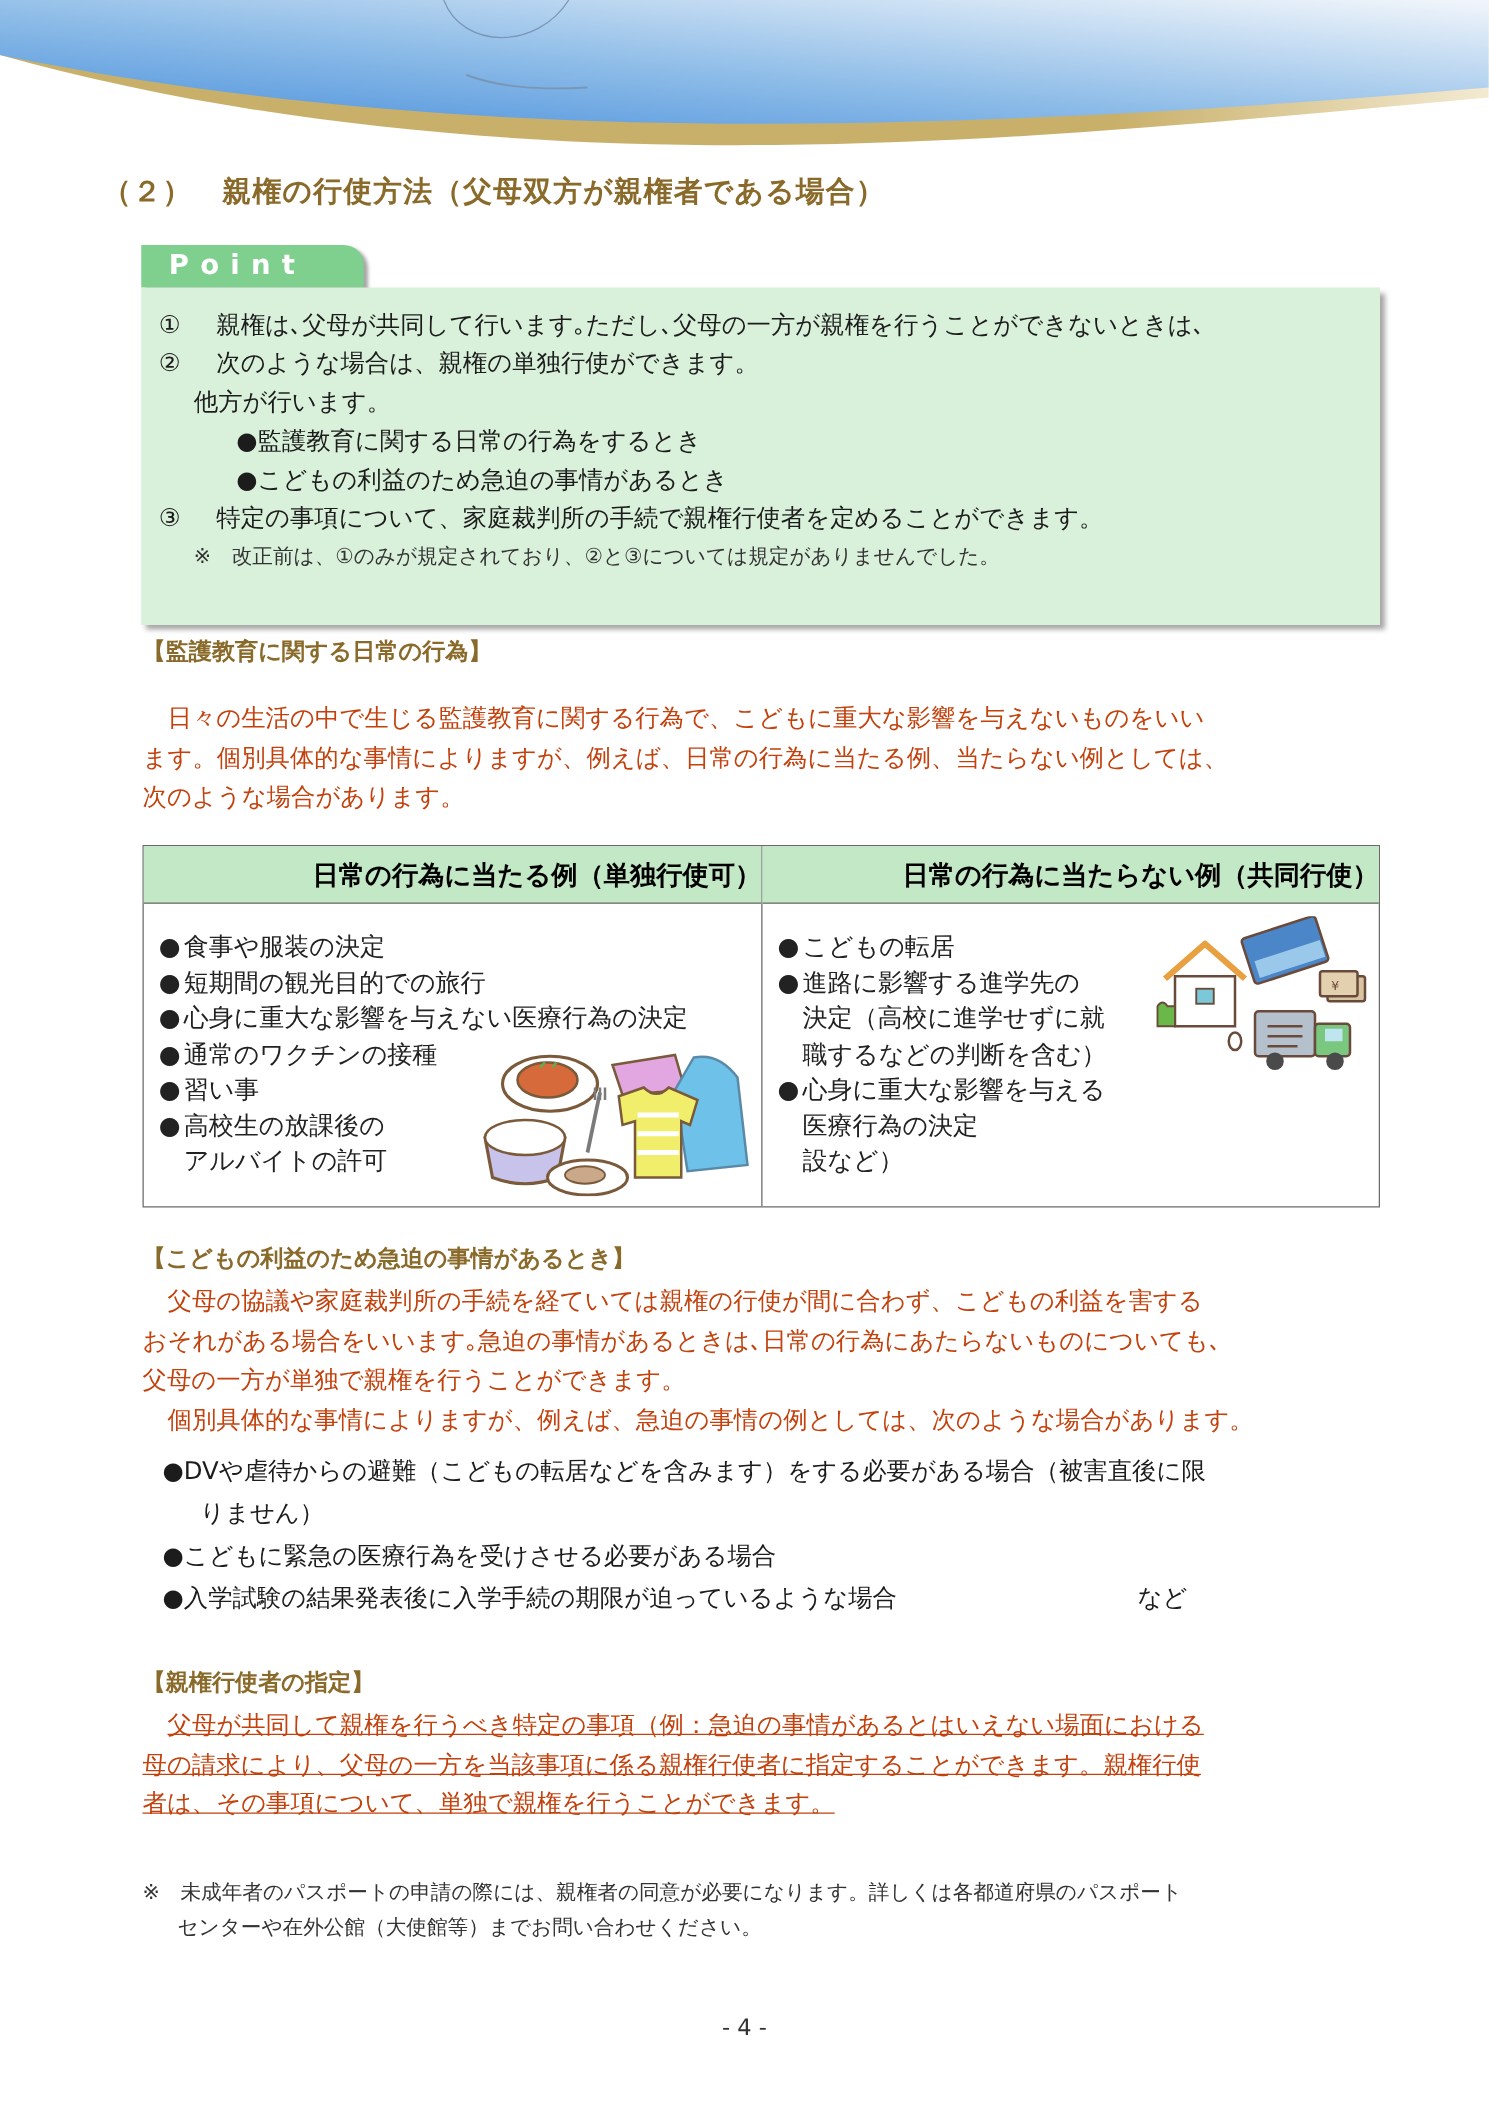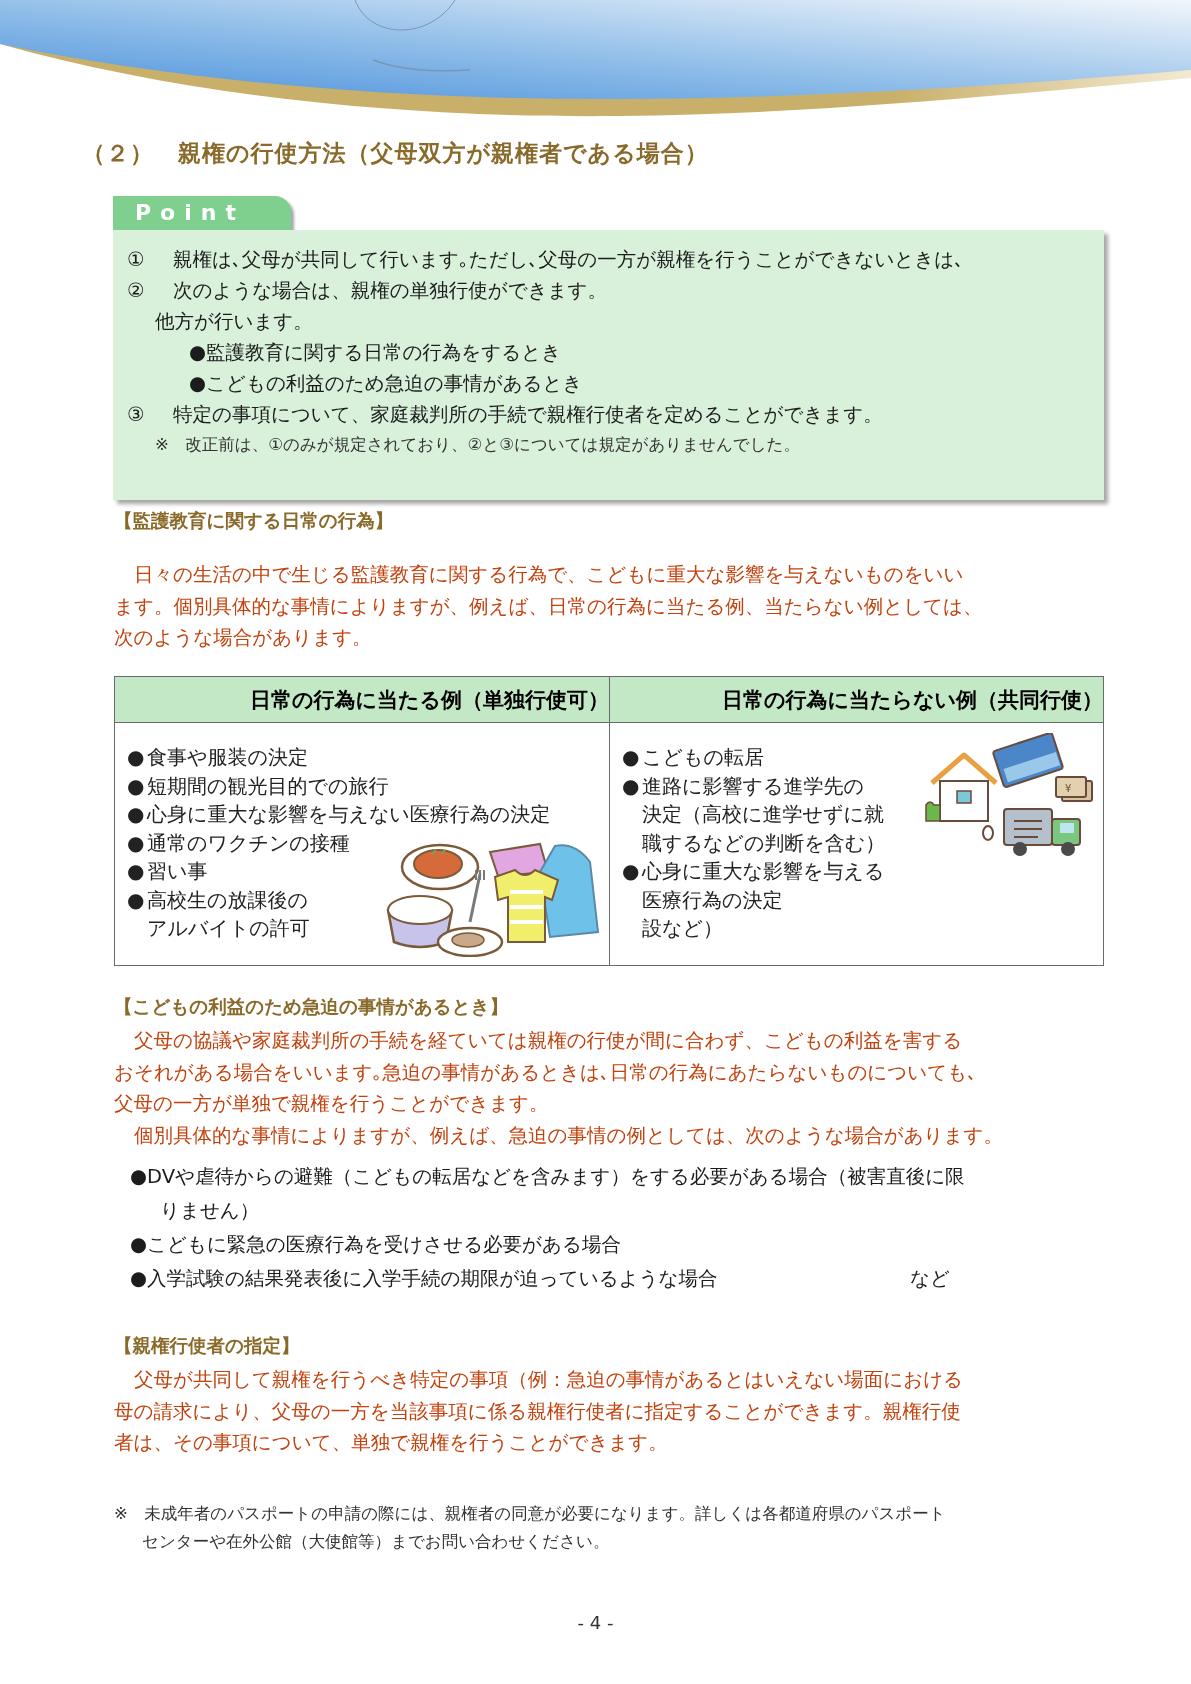--- a/index.html
+++ b/index.html
@@ -192,21 +192,21 @@
   <span class="l ind">個別具体的な事情によりますが、例えば、急迫の事情の例としては、次のような場合があります。</span>
 </div>
 <div class="cases">
   <span class="l">●DVや虐待からの避難（こどもの転居などを含みます）をする必要がある場合（被害直後に限</span>
   <span class="l cont">りません）</span>
   <span class="l">●こどもに緊急の医療行為を受けさせる必要がある場合</span>
   <span class="l" style="position:relative;"><span>●入学試験の結果発表後に入学手続の期限が迫っているような場合</span><span class="etc">など</span></span>
 </div>
 
 <div class="subhead" style="top:1333px;">【親権行使者の指定】</div>
-<div class="para" style="top:1364px;">
+<div class="para" style="top:1364px;text-decoration:underline;">
   <span class="l ind">父母が共同して親権を行うべき特定の事項（例：急迫の事情があるとはいえない場面における</span>
   <span class="l">母の請求により、父母の一方を当該事項に係る親権行使者に指定することができます。親権行使</span>
   <span class="l">者は、その事項について、単独で親権を行うことができます。</span>
 </div>
 
 <div class="footnote">
   <span class="l">※　未成年者のパスポートの申請の際には、親権者の同意が必要になります。詳しくは各都道府県のパスポート</span>
   <span class="l cont">センターや在外公館（大使館等）までお問い合わせください。</span>
 </div>
 

